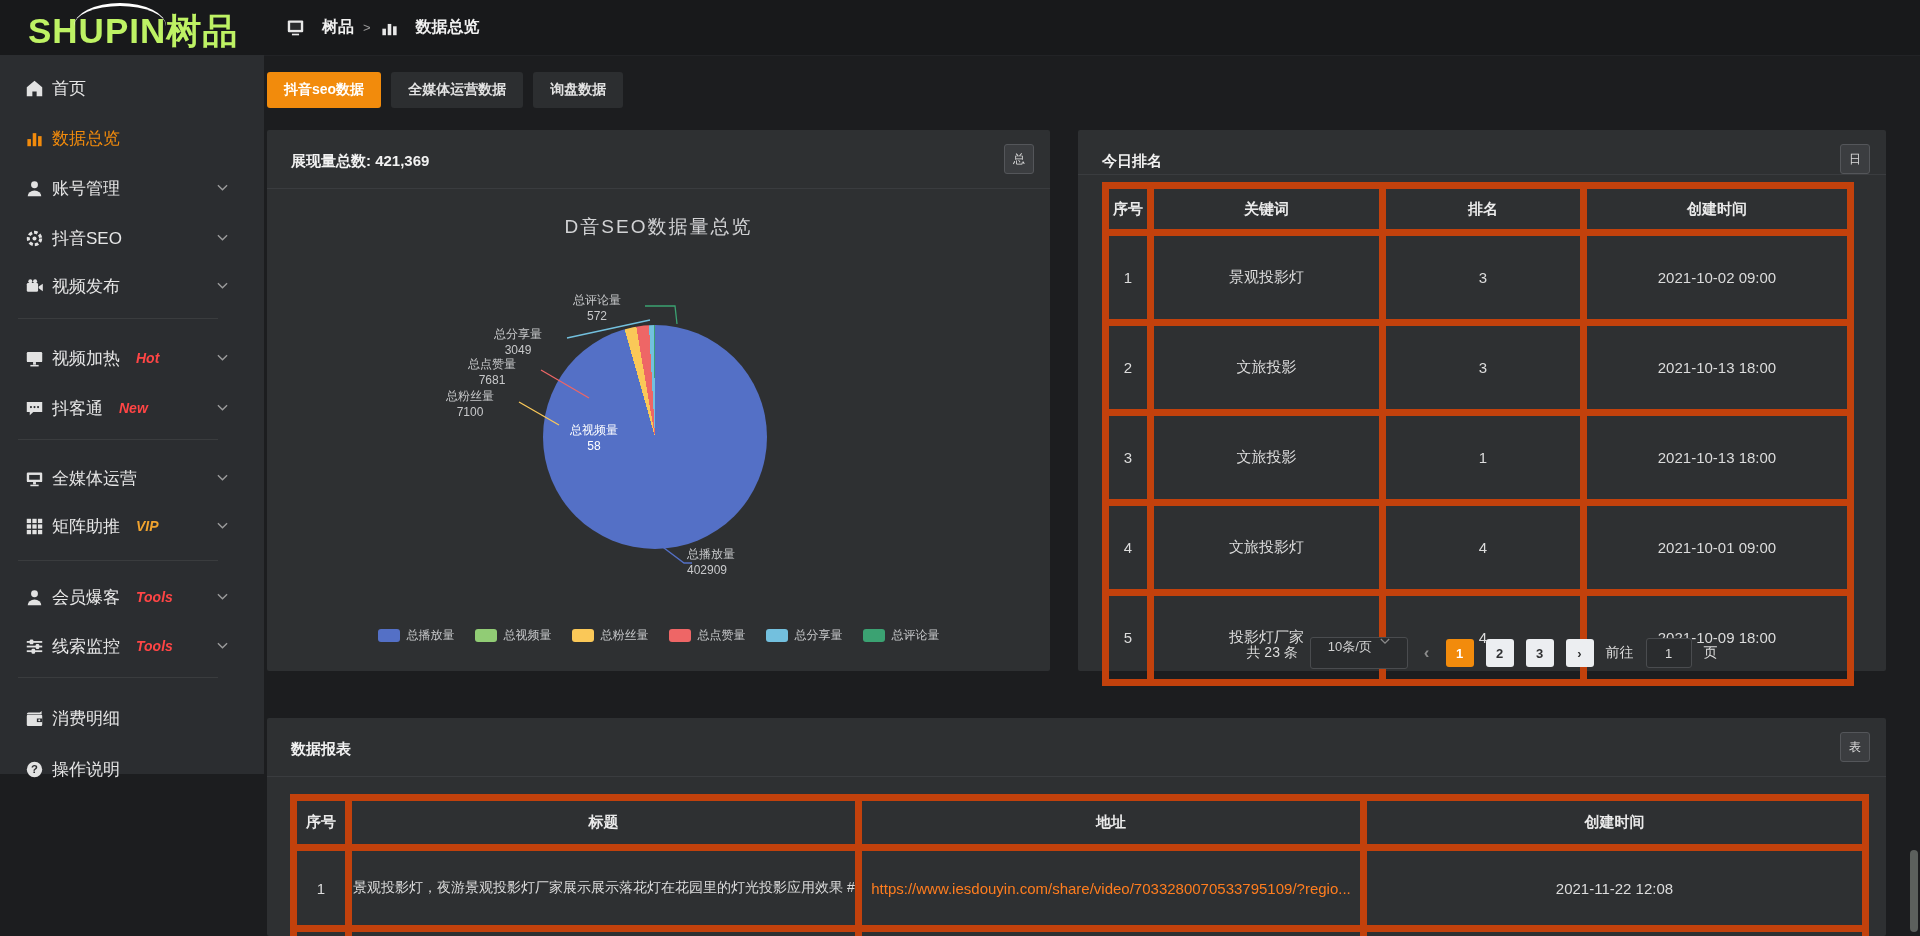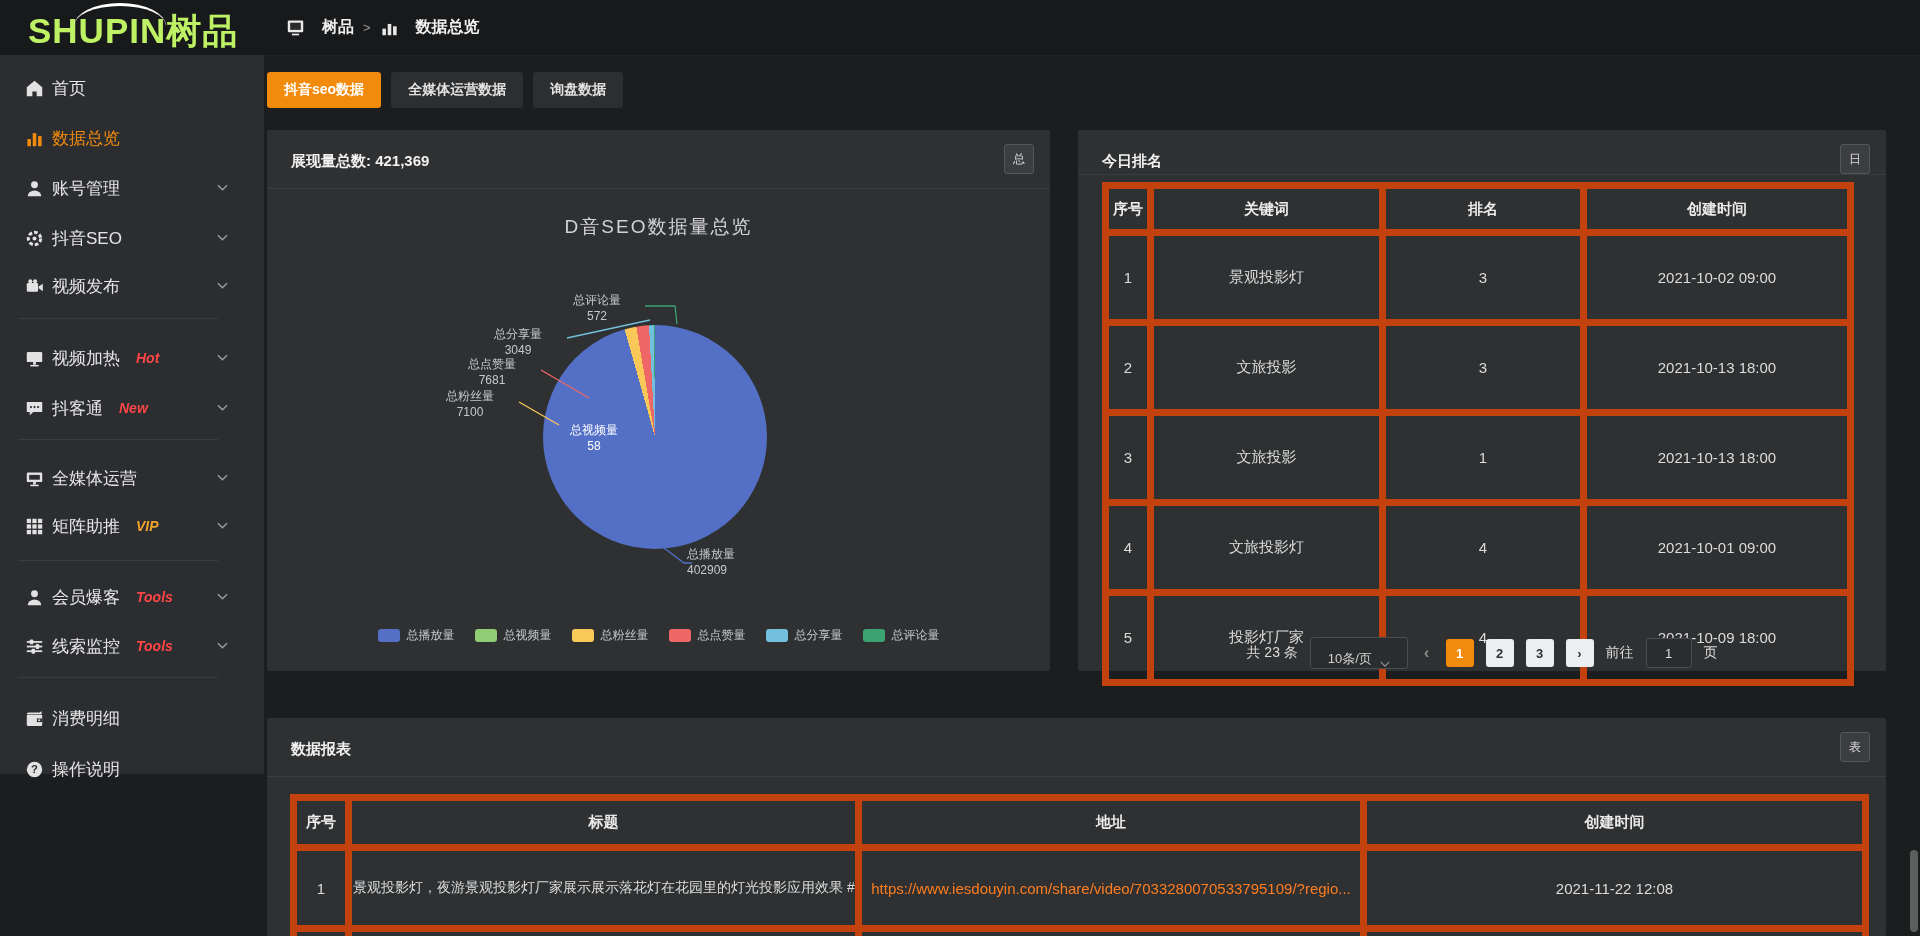--- a/index.html
+++ b/index.html
@@ -62,21 +62,21 @@
   .report-table{position:absolute;left:23px;top:76px;width:1572px;}
   .report-table th{height:41px;}
   .report-table td{height:72px;white-space:nowrap;}
   .title-cell{font-size:14px;}
   .link-cell{color:#ff7d1f;font-size:15px;cursor:pointer;}
 
   
   .pager{position:absolute;left:0;right:0;top:507px;display:flex;align-items:center;justify-content:center;gap:12px;
          font-size:14px;color:#dcdcdc;}
   .pg-select{width:96px;height:30px;background:#2a2c2e;border:1px solid #4a4c4f;border-radius:3px;
-             display:flex;align-items:flex-end;justify-content:center;gap:8px;font-size:13px;color:#d0d0d0;cursor:pointer;}
+             display:flex;align-items:flex-start;justify-content:center;gap:8px;font-size:13px;color:#d0d0d0;cursor:pointer;}
   .pg-prev{color:#8c8c8c;font-size:17px;font-weight:bold;padding:0 4px;cursor:pointer;}
   .pg-num{width:28px;height:28px;border-radius:3px;background:#eceef1;color:#303133;font-weight:bold;font-size:13px;
           display:flex;align-items:center;justify-content:center;cursor:pointer;}
   .pg-num.active{background:#f28b0c;color:#fff;}
   .goto-input{width:40px;height:26px;background:#2a2c2e;border:1px solid #4a4c4f;border-radius:3px;color:#ddd;
               text-align:center;font-size:13px;font-family:inherit;}
 
   
   .scroll-thumb{position:absolute;right:2px;bottom:4px;width:8px;height:82px;background:#5c605d;border-radius:4px;}
 </style>

